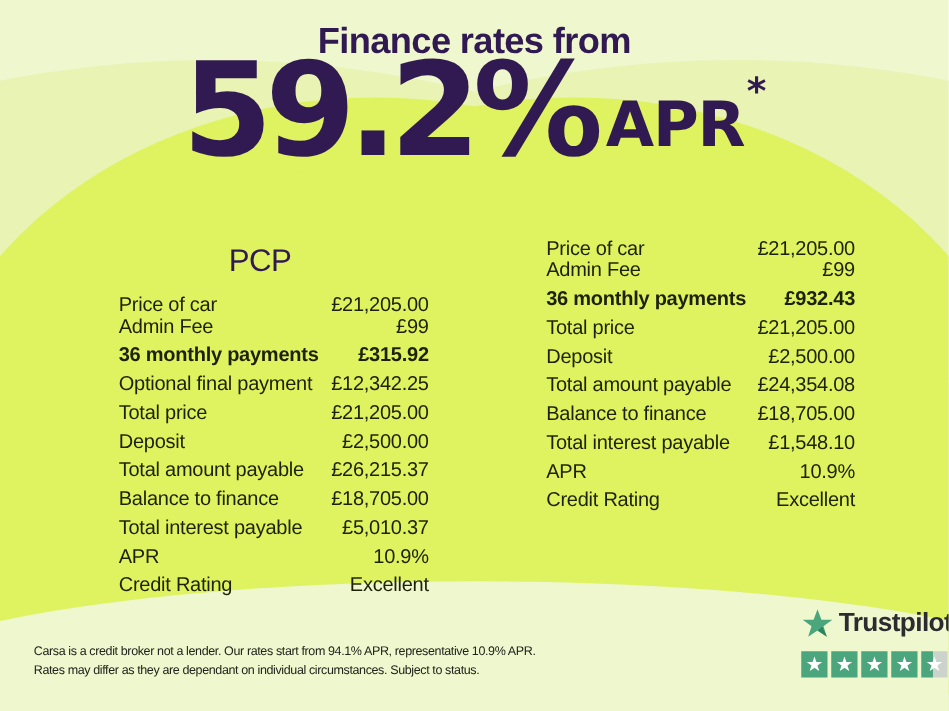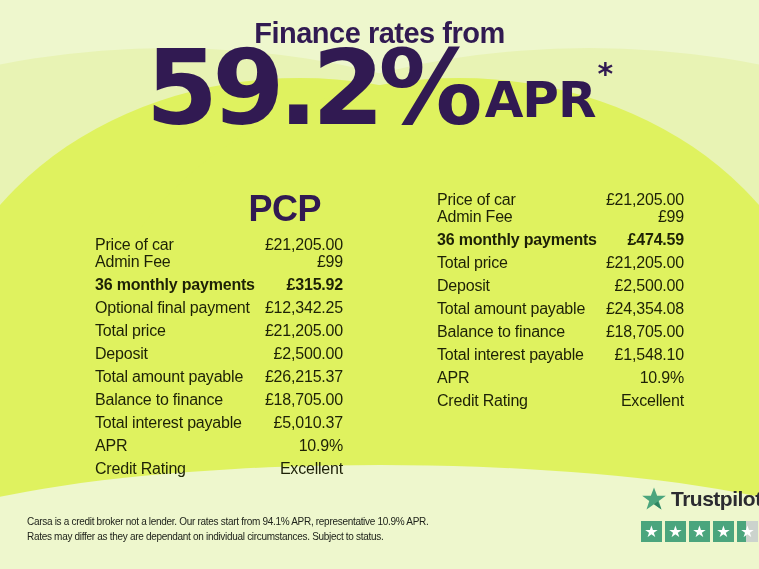--- a/index.html
+++ b/index.html
@@ -39,21 +39,21 @@
   }
   .rate-star{
     font-family:"DejaVu Sans", sans-serif; font-weight:800;
     font-size:30px; line-height:1; margin:0 0 42px 2px;
   }
 
   .col{position:absolute; z-index:3;}
   .col-left {left:95px;  top:192px; width:248px;}
   .col-right{left:437px; top:192px; width:247px;}
   .col-title{
-    text-align:right; padding-right:22px; font-size:36px; font-weight:700;
+    text-align:center; padding-right:22px; font-size:25px; font-weight:400;
     color:var(--purple); letter-spacing:-0.5px; line-height:34px; margin-bottom:11px;
   }
   .row{
     display:flex; justify-content:space-between; align-items:baseline;
     font-size:16px; line-height:16px; color:var(--ink);
     letter-spacing:-0.2px; margin-bottom:7px;
   }
   .row.tight{margin-bottom:1px;}
   .row.bold{font-weight:700;}
 
@@ -155,21 +155,21 @@
         <div class="row tight">
           <span>Price of car</span>
           <span>£21,205.00</span>
         </div>
         <div class="row">
           <span>Admin Fee</span>
           <span>£99</span>
         </div>
         <div class="row bold">
           <span>36 monthly payments</span>
-          <span>£474.59</span>
+          <span>£932.43</span>
         </div>
         <div class="row">
           <span>Total price</span>
           <span>£21,205.00</span>
         </div>
         <div class="row">
           <span>Deposit</span>
           <span>£2,500.00</span>
         </div>
         <div class="row">

